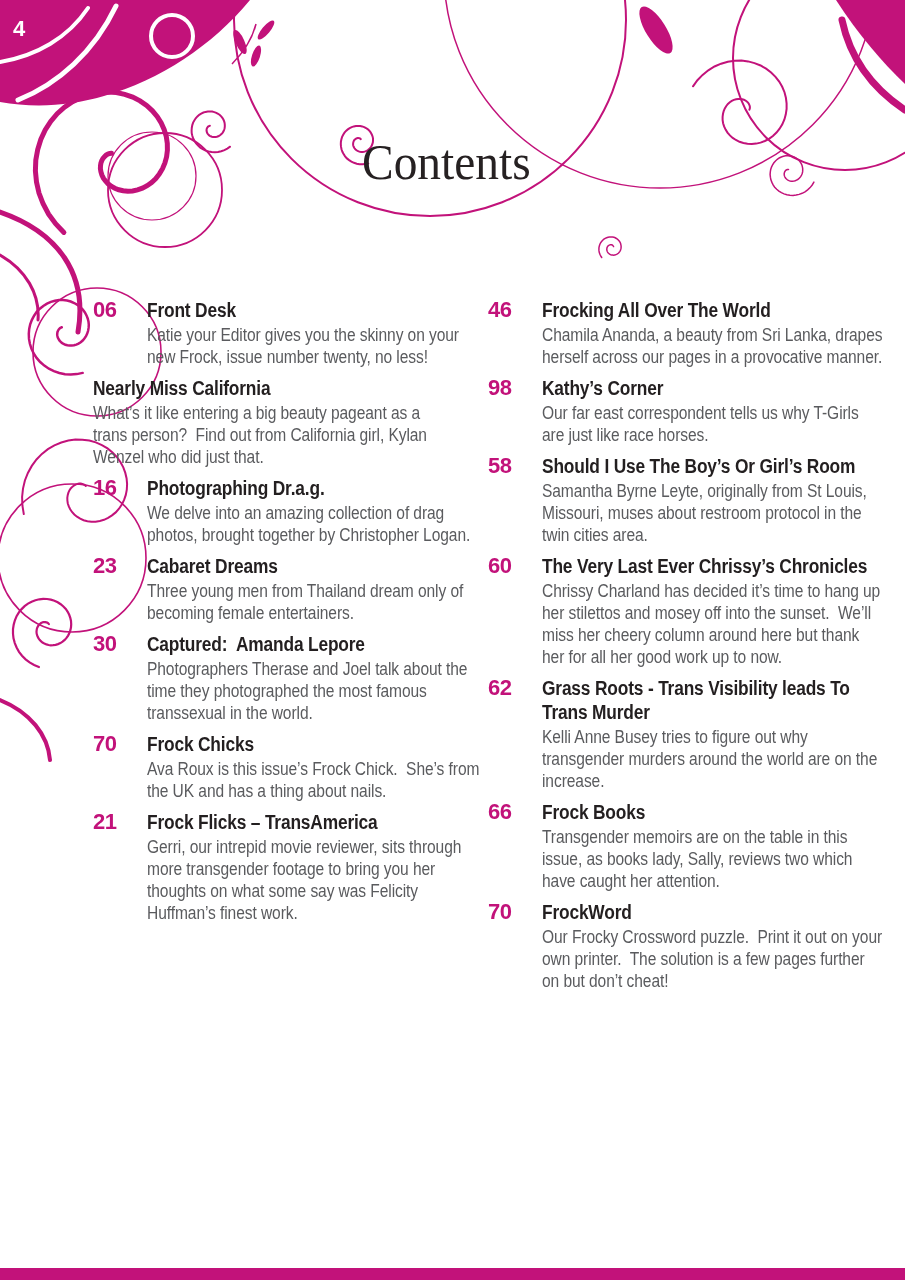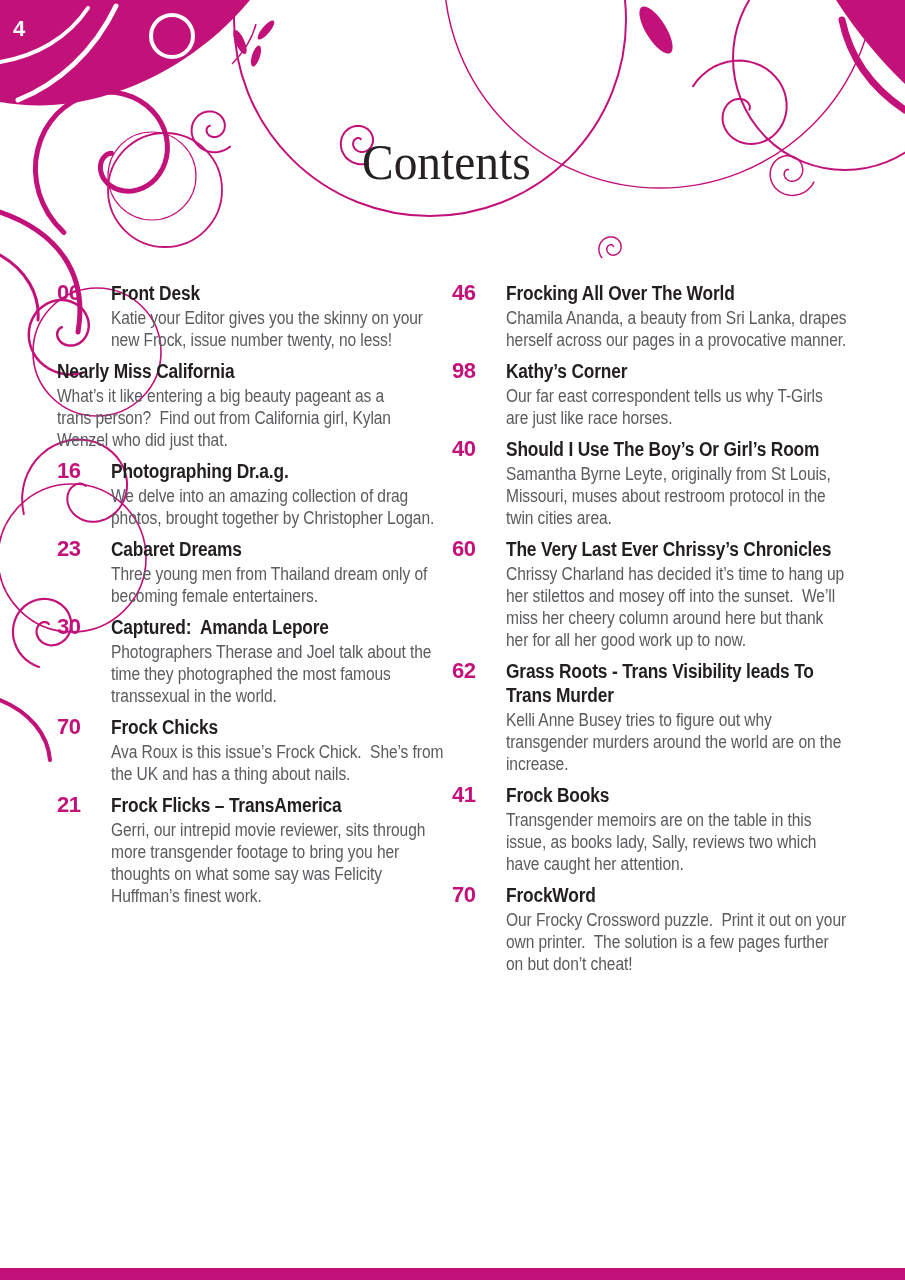--- a/index.html
+++ b/index.html
@@ -18,21 +18,21 @@
   }
 
   .contents-title {
     position: absolute; left: 362px; top: 134px; z-index: 1;
     font-family: "Liberation Serif", serif;
     font-size: 51px; color: #262122; line-height: 1.1;
     transform: scaleX(0.93); transform-origin: left top;
     white-space: pre;
   }
 
-  .col { position: absolute; top: 281px; z-index: 1; }
+  .col { position: absolute; top: 298px; z-index: 1; margin-left: 36px; }
   #col-left  { left: 57px;  width: 396px; }
   #col-right { left: 452px; width: 400px; }
 
   .entry { display: flex; margin-bottom: 8px; }
   .num {
     flex: 0 0 54px; width: 54px;
     color: #C2127A; font-weight: bold;
     font-size: 22px; line-height: 24px;
     letter-spacing: -0.5px;
   }
@@ -161,42 +161,42 @@
       </div>
     </div>
     <div class="entry">
       <div class="num">98</div>
       <div class="body-cell">
         <div class="title">Kathy’s Corner</div>
         <div class="desc">Our far east correspondent tells us why T-Girls are just like race horses.</div>
       </div>
     </div>
     <div class="entry">
-      <div class="num">40</div>
+      <div class="num">58</div>
       <div class="body-cell">
         <div class="title">Should I Use The Boy’s Or Girl’s Room</div>
         <div class="desc">Samantha Byrne Leyte, originally from St Louis, Missouri, muses about restroom protocol in the twin cities area.</div>
       </div>
     </div>
     <div class="entry">
       <div class="num">60</div>
       <div class="body-cell">
         <div class="title">The Very Last Ever Chrissy’s Chronicles</div>
         <div class="desc">Chrissy Charland has decided it’s time to hang up her stilettos and mosey off into the sunset.  We’ll miss her cheery column around here but thank her for all her good work up to now.</div>
       </div>
     </div>
     <div class="entry">
       <div class="num">62</div>
       <div class="body-cell">
         <div class="title">Grass Roots - Trans Visibility leads To Trans Murder</div>
         <div class="desc">Kelli Anne Busey tries to figure out why transgender murders around the world are on the increase.</div>
       </div>
     </div>
     <div class="entry">
-      <div class="num">41</div>
+      <div class="num">66</div>
       <div class="body-cell">
         <div class="title">Frock Books</div>
         <div class="desc">Transgender memoirs are on the table in this issue, as books lady, Sally, reviews two which have caught her attention.</div>
       </div>
     </div>
     <div class="entry">
       <div class="num">70</div>
       <div class="body-cell">
         <div class="title">FrockWord</div>
         <div class="desc">Our Frocky Crossword puzzle.  Print it out on your own printer.  The solution is a few pages further on but don’t cheat!</div>

